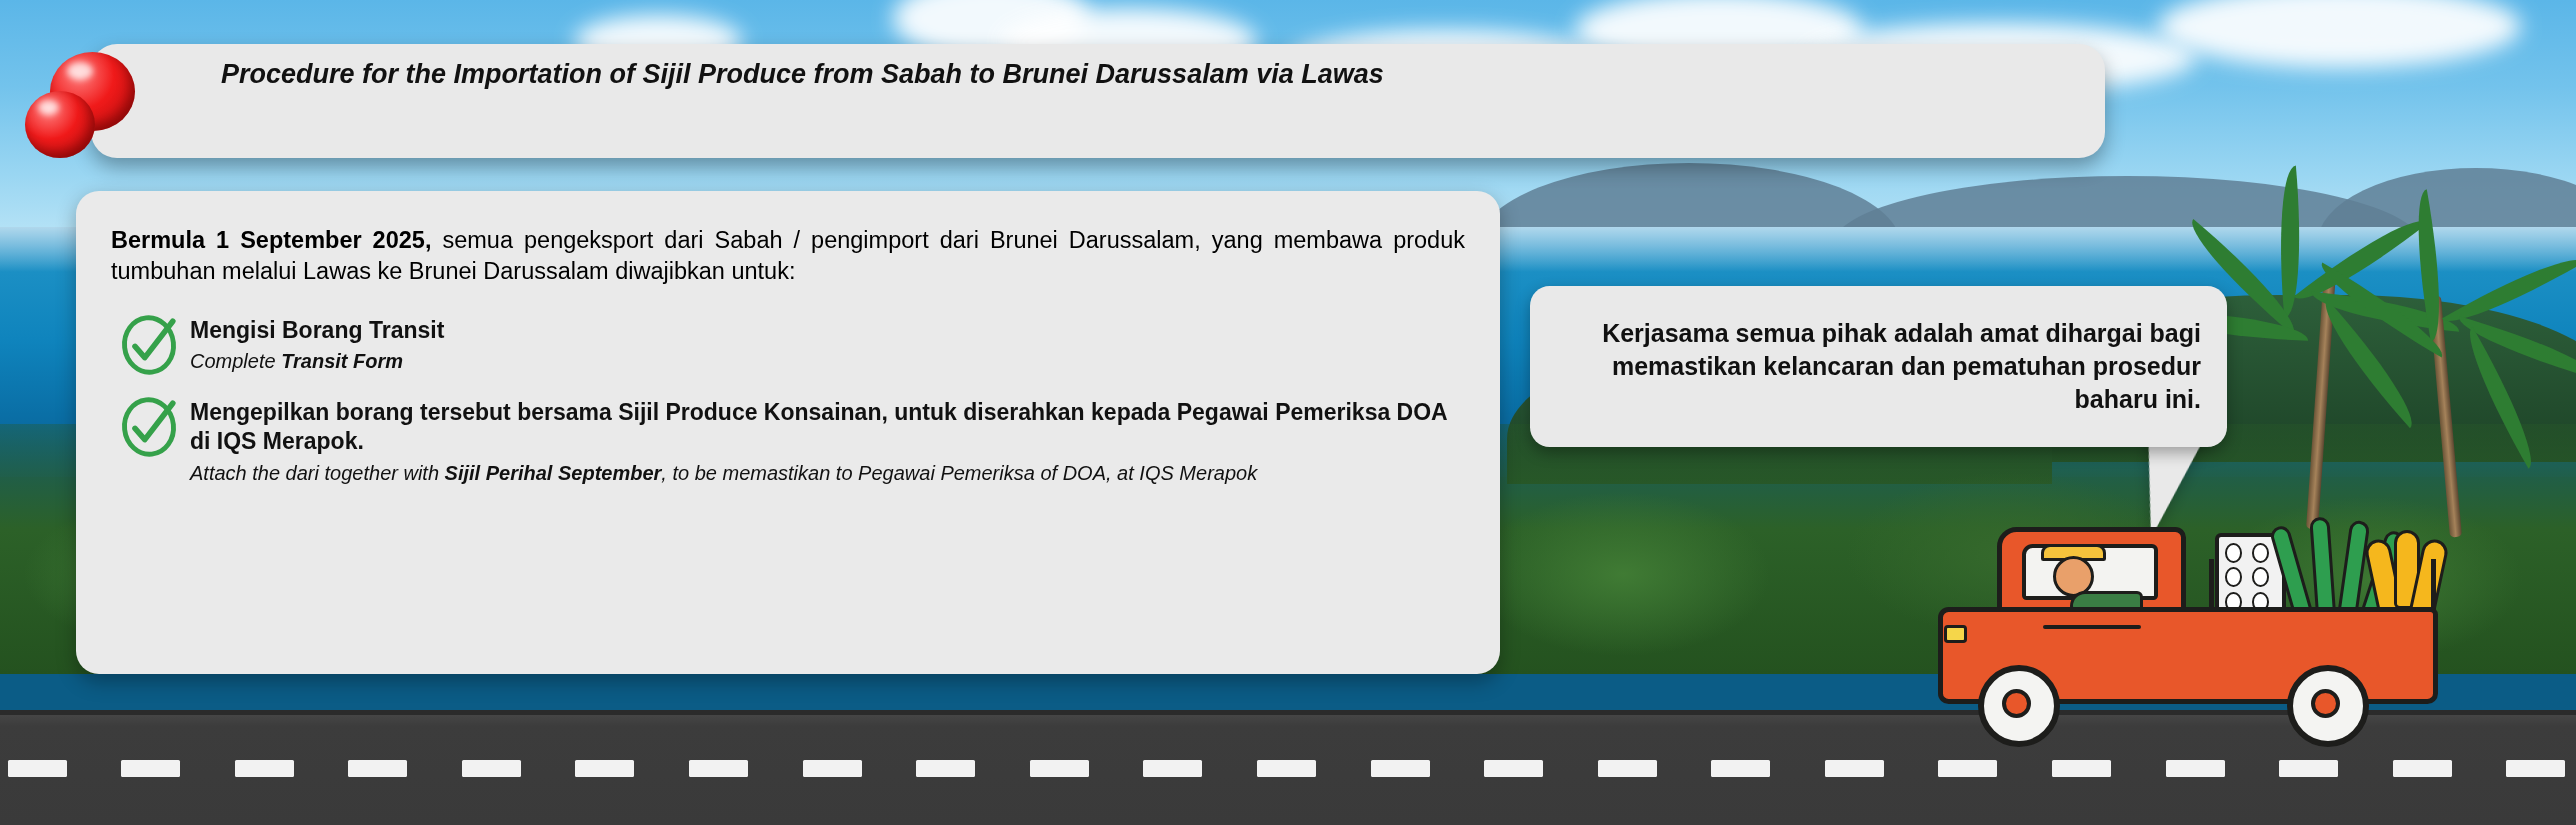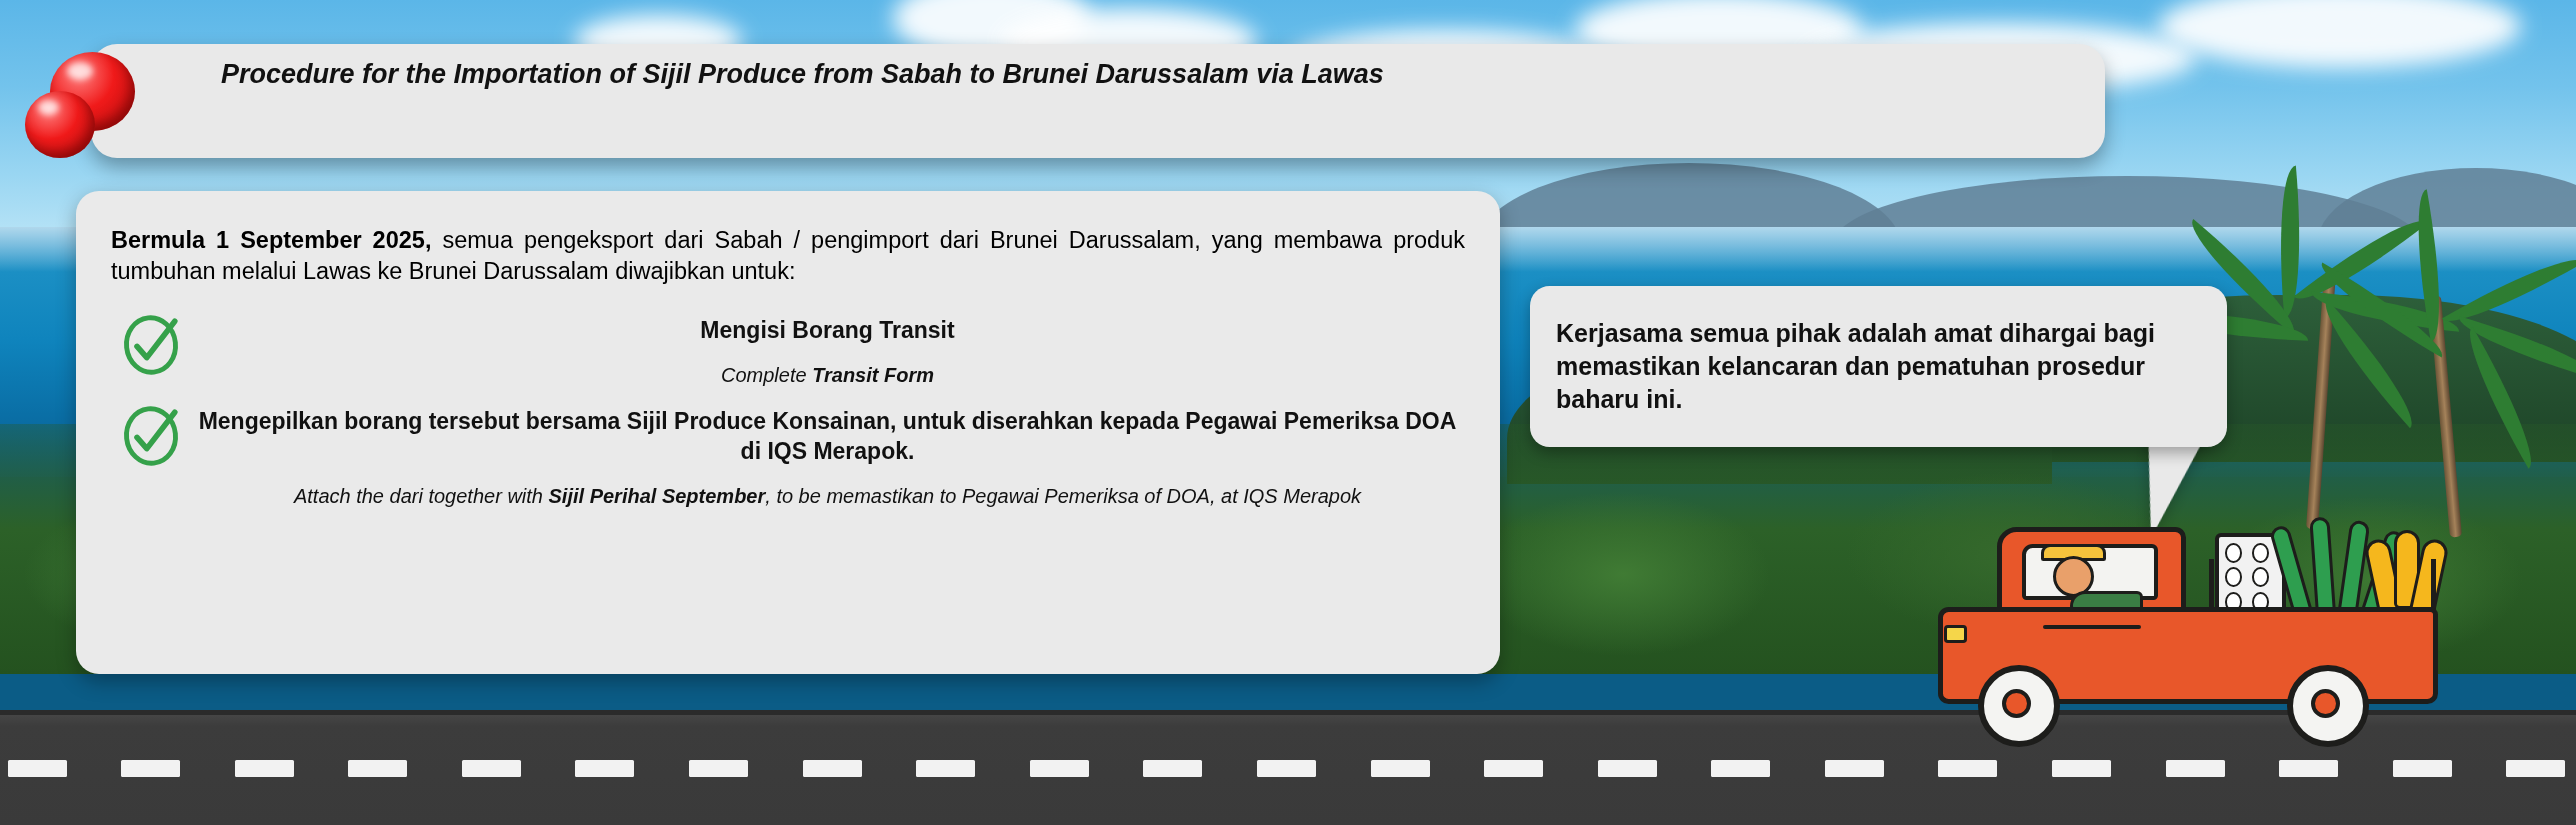--- a/index.html
+++ b/index.html
@@ -111,38 +111,38 @@
   .intro-ms {
     font-size:23.5px; font-weight:bold; color:#000000; line-height:1.32;
     text-align:justify; text-justify:inter-word;margin-top:8px;
   }
   .intro-en {
     font-size:21px; font-style:italic; color:#111; line-height:1.30;
     margin-top:15px; text-align:justify; text-justify:inter-word;
   }
   .intro-en b { font-weight:bold; }
 
-  #checklist { margin-top:26px;text-align:center; }
+  #checklist { margin-top:26px; }
   .check-row { display:flex; align-items:flex-start; margin-bottom:15px; }
   .check-icon { flex:0 0 79px; width:79px; height:70px; position:relative; margin-top:-3px; }
   .check-text { flex:1; padding-top:3px; }
   .ck-ms { font-size:23px; font-weight:bold; color:#111; line-height:1.28; }
-  .ck-en { font-size:20px; font-style:italic; color:#111; line-height:1.28; margin-top:18px; }
+  .ck-en { font-size:20px; font-style:italic; color:#111; line-height:1.28; margin-top:4px; }
   .ck-en b, .ck-ms b { font-weight:bold; }
 
   
   #speech-bubble {
     position:absolute; left:1530px; top:286px; width:697px; height:161px;
     background:#e9e9e9; border-radius:19.7px;
     box-shadow:0 6px 15px rgba(0,0,0,.32);
     display:flex; align-items:center; justify-content:center;
     padding:0 26px; z-index:8;
   }
   #speech-bubble .sb-text {
-    font-size:25px; font-weight:bold; color:#111; line-height:1.33; text-align:left;
+    font-size:25px; font-weight:bold; color:#111; line-height:1.33; text-align:right;
   }
   #speech-tail {
     position:absolute; left:2140px; top:424px; z-index:7;
     width:0; height:0;
     border-left:19.7px solid transparent;
     border-right:45px solid transparent;
     border-top:114px solid #e9e9e9;
     transform:skewX(-8deg);
     filter:drop-shadow(0 4.5px 7.6px rgba(0,0,0,.25));
   }

